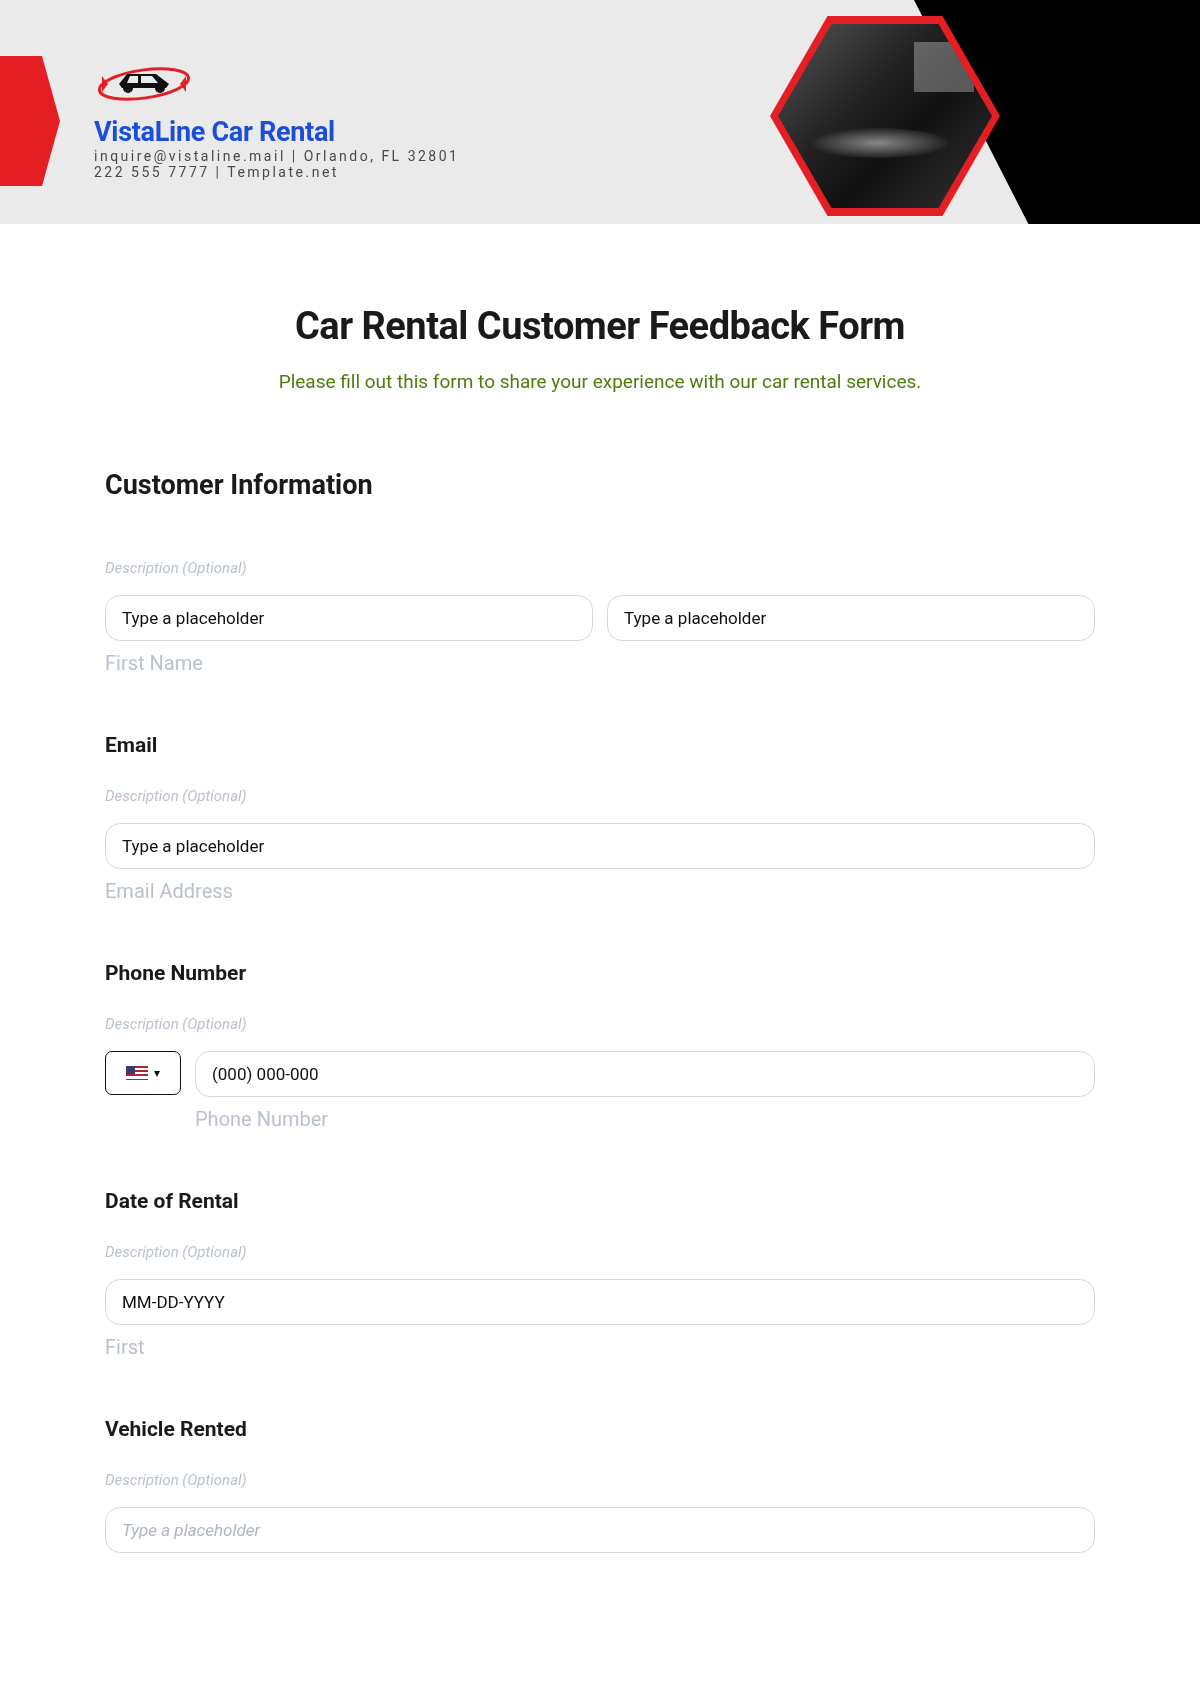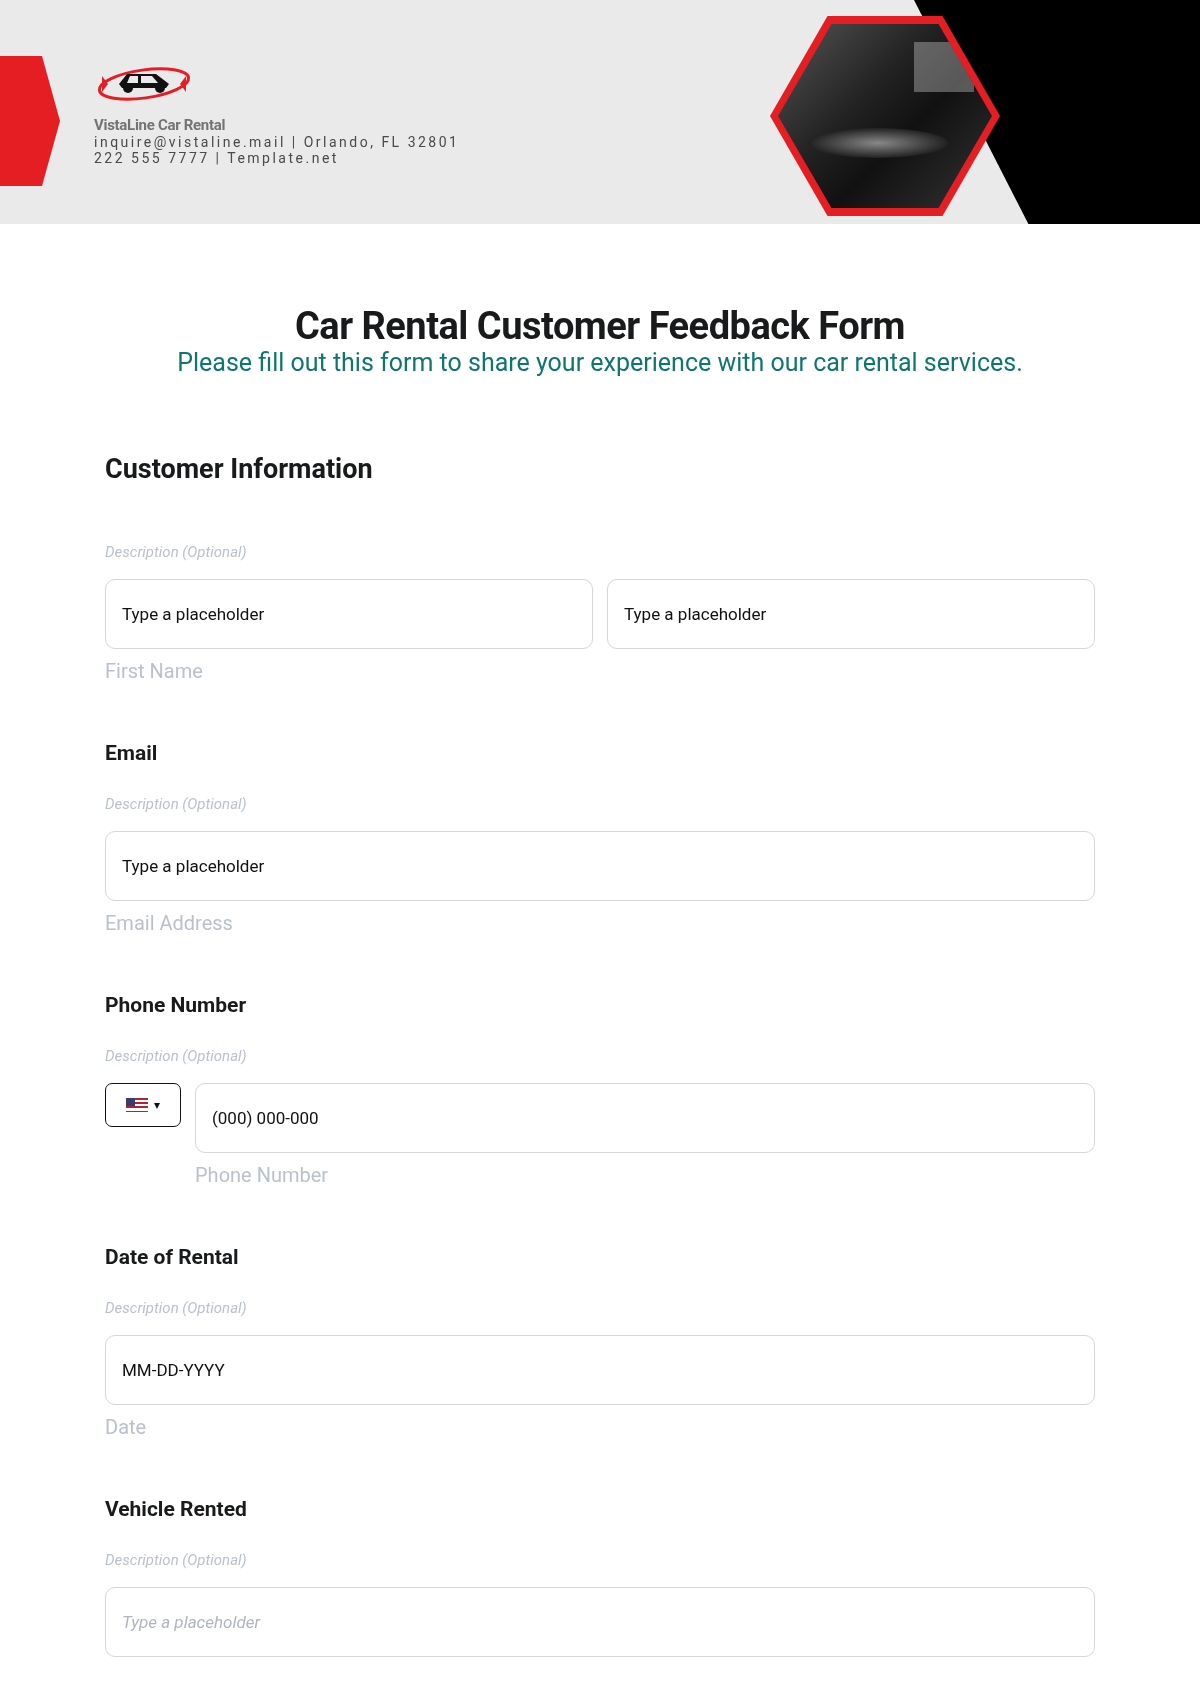--- a/index.html
+++ b/index.html
@@ -2,37 +2,37 @@
 <html><head>
 <meta charset="utf-8">
 <style>
 * { box-sizing: border-box; margin: 0; padding: 0; }
 body { font-family: -apple-system, BlinkMacSystemFont, "Segoe UI", Roboto, Helvetica, Arial, sans-serif; background: #fff; width: 1200px; }
 .header-banner { background: #eaeaea; height: 224px; position: relative; overflow: hidden; }
 .red-arrow { position: absolute; left: 0; top: 56px; width: 60px; height: 130px; background: #e51e24; clip-path: polygon(0 0, 70% 0, 100% 50%, 70% 100%, 0 100%); }
 .black-shape { position: absolute; right: 0; top: 0; width: 440px; height: 224px; background: #000; clip-path: polygon(35% 0, 100% 0, 100% 100%, 61% 100%); }
 .logo-block { position: absolute; left: 94px; top: 56px; }
 .logo-icon { width: 100px; height: 50px; margin-bottom: 6px; }
-.brand-name { color: #737373; font-weight: 700; font-size: 15px; letter-spacing: -0.3px; }
+.brand-name { color: #1d4ed8; font-weight: 700; font-size: 27px; letter-spacing: -0.3px; }
 .contact-line { color: #4a4a4a; font-size: 14px; letter-spacing: 2.5px; }
 .hexagon-wrap { position: absolute; right: 200px; top: 16px; width: 230px; height: 200px; }
 .hex-red { width: 230px; height: 200px; background: #e51e24; clip-path: polygon(25% 0%, 75% 0%, 100% 50%, 75% 100%, 25% 100%, 0% 50%); display: flex; align-items: center; justify-content: center; }
 .hex-img { width: 214px; height: 184px; background: linear-gradient(135deg, #555 0%, #222 40%, #111 60%, #333 100%); clip-path: polygon(25% 0%, 75% 0%, 100% 50%, 75% 100%, 25% 100%, 0% 50%); position: relative; }
 .hex-img::before { content: ""; position: absolute; right: 18px; top: 18px; width: 60px; height: 50px; background: rgba(255,255,255,0.3); }
 .hex-img::after { content: ""; position: absolute; left: 30px; bottom: 50px; width: 140px; height: 30px; background: radial-gradient(ellipse at center, #888 0%, #222 70%); border-radius: 50%; }
 .form-container { padding: 80px 105px 40px 105px; }
 .form-title { text-align: center; font-size: 38px; font-weight: 700; color: #181a1b; letter-spacing: -0.5px; }
-.form-subtitle { text-align: center; font-size: 25px; color: #0f766e; }
+.form-subtitle { text-align: center; font-size: 19px; color: #4d7c0f; margin-top: 22px; }
 .section-heading { font-size: 27px; font-weight: 700; color: #181a1b; margin-top: 76px; }
 .field-group { margin-top: 58px; }
 .field-label { font-size: 21px; font-weight: 700; color: #181a1b; }
 .field-desc { font-size: 15px; font-style: italic; color: #b9c2cc; margin-top: 30px; }
 .input-row { display: flex; gap: 14px; margin-top: 18px; }
 .input-col { flex: 1; }
-.text-input { width: 100%; border: 1px solid #d3d6da; border-radius: 10px; padding: 24px 16px; font-size: 17px; color: #111; font-family: inherit; }
+.text-input { width: 100%; border: 1px solid #d3d6da; border-radius: 15px; padding: 12px 16px; font-size: 17px; color: #111; font-family: inherit; }
 .text-input::placeholder { color: #111; }
 .text-input.light-ph::placeholder { color: #aeb6bf; font-style: italic; }
 .sub-label { font-size: 20px; color: #b9c2cc; margin-top: 10px; }
 .phone-row { display: flex; gap: 14px; margin-top: 18px; align-items: flex-start; }
 .country-select { width: 76px; height: 44px; border: 1.5px solid #111; border-radius: 7px; display: flex; align-items: center; justify-content: center; gap: 6px; cursor: pointer; background: #fff; }
 .flag { width: 22px; height: 14px; background: linear-gradient(to bottom, #b22234 0%, #b22234 15%, #fff 15%, #fff 30%, #b22234 30%, #b22234 45%, #fff 45%, #fff 60%, #b22234 60%, #b22234 75%, #fff 75%, #fff 90%, #b22234 90%); position: relative; }
 .flag::before { content: ""; position: absolute; left: 0; top: 0; width: 9px; height: 8px; background: #3c3b6e; }
 .chev { font-size: 12px; color: #111; }
 .phone-input-col { flex: 1; }
 </style>
@@ -108,21 +108,21 @@
       </div>
     </div>
   </div>
 
   <div class="field-group">
     <div class="field-label">Date of Rental</div>
     <div class="field-desc">Description (Optional)</div>
     <div class="input-row">
       <div class="input-col">
         <input type="text" class="text-input" placeholder="MM-DD-YYYY" style="">
-        <div class="sub-label">Date</div>
+        <div class="sub-label">First</div>
       </div>
     </div>
   </div>
 
   <div class="field-group">
     <div class="field-label">Vehicle Rented</div>
     <div class="field-desc">Description (Optional)</div>
     <div class="input-row">
       <div class="input-col">
         <input type="text" class="text-input light-ph" placeholder="Type a placeholder" style="">

